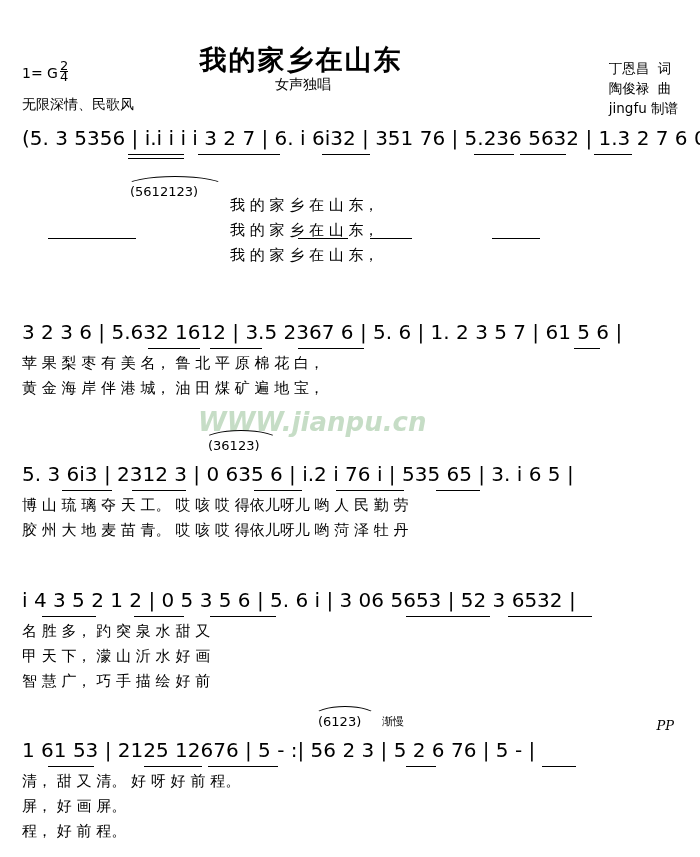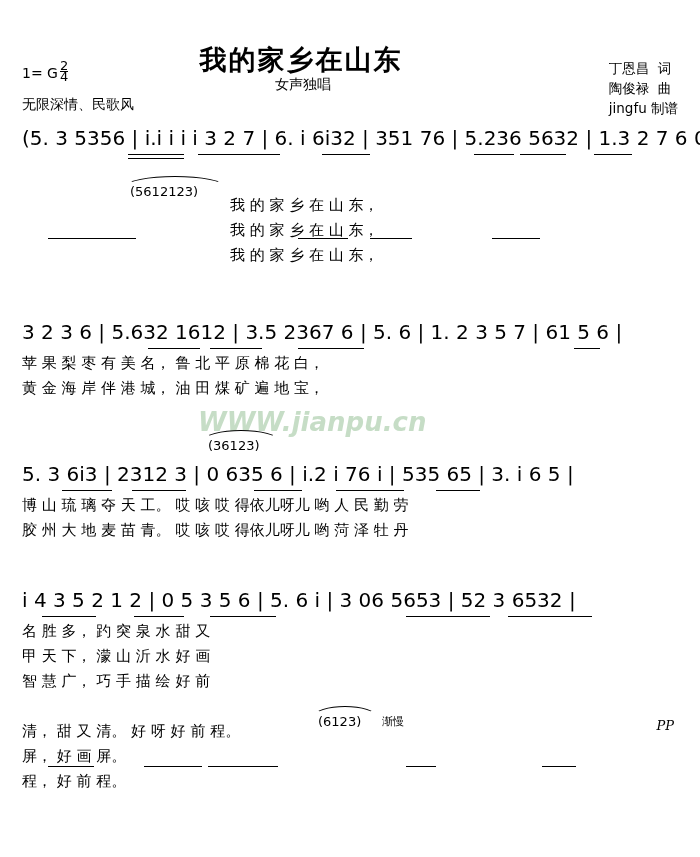--- a/index.html
+++ b/index.html
@@ -224,20 +224,21 @@
     <div class="lyric">名 胜  多，      趵 突  泉      水           甜  又</div>
     <div class="lyric">甲 天  下，      濛 山  沂      水           好  画</div>
     <div class="lyric">智 慧  广，      巧 手  描      绘           好  前</div>
   </div>
 
   <div class="system" style="top:722px;">
     <div class="small-note" style="left:296px;top:-8px;">(6123)</div>
     <div class="slur" style="left:292px;top:-16px;width:60px;"></div>
     <div class="tempo" style="left:360px;top:-8px;">渐慢</div>
     <div class="dyn" style="right:4px;top:-4px;">PP</div>
+    <div class="notes" style="margin-top:16px;">1 61   53 | 2125 12676 | 5   - :| 56 2   3 | 5 2  6 76 | 5  - |</div>
     <div class="beam" style="left:26px;top:44px;width:46px;"></div>
     <div class="beam" style="left:122px;top:44px;width:58px;"></div>
     <div class="beam" style="left:186px;top:44px;width:70px;"></div>
     <div class="beam" style="left:384px;top:44px;width:30px;"></div>
     <div class="beam" style="left:520px;top:44px;width:34px;"></div>
     <div class="lyric">清，      甜  又        清。        好 呀    好   前      程。</div>
     <div class="lyric">屏，      好  画        屏。</div>
     <div class="lyric">程，      好  前        程。</div>
   </div>
 

